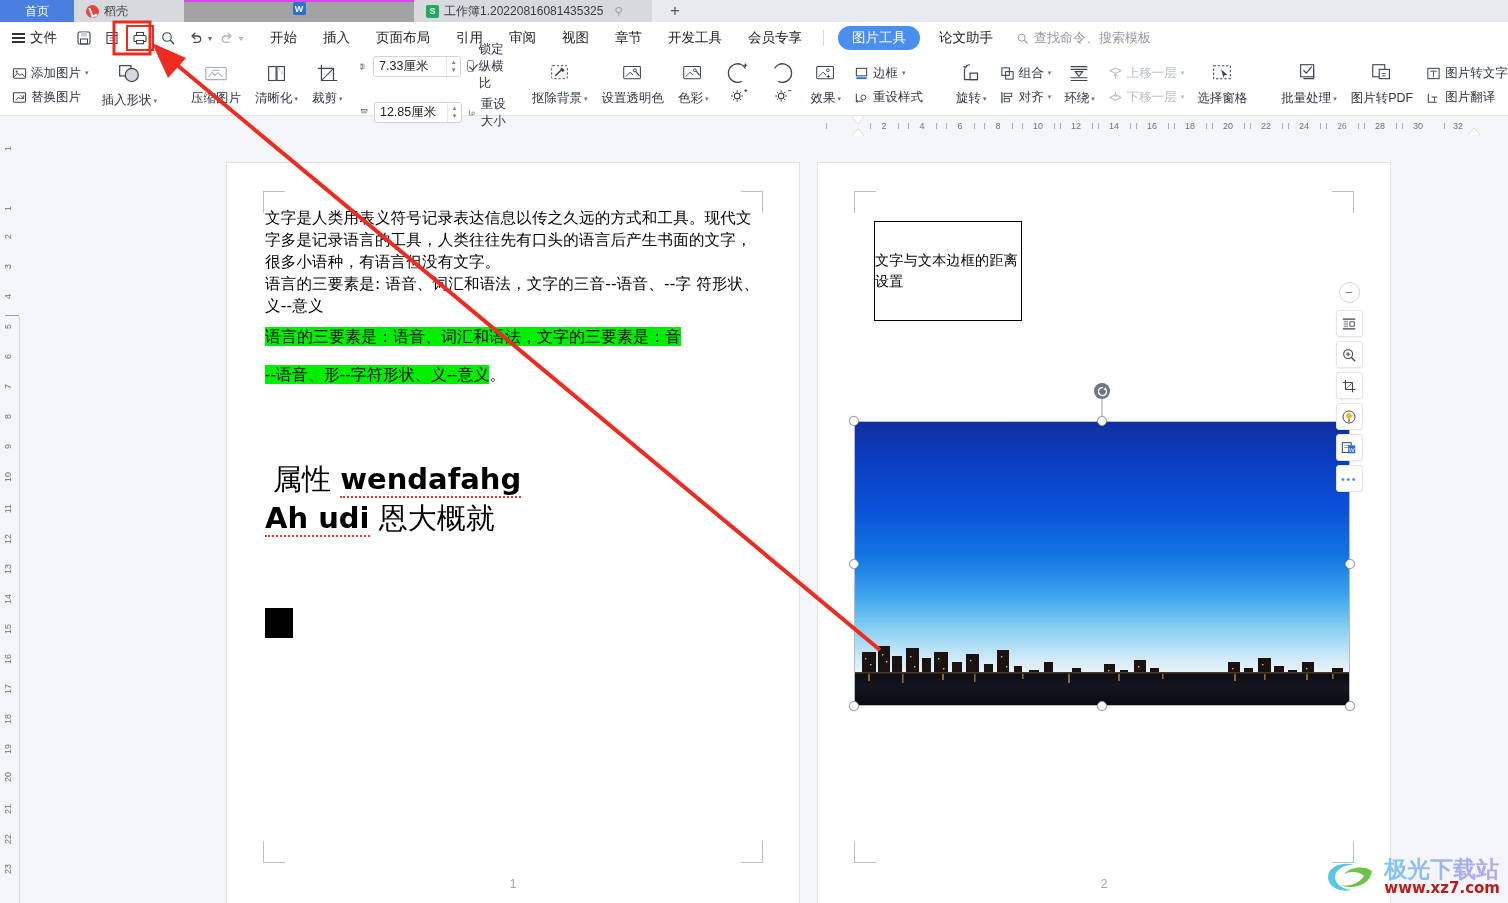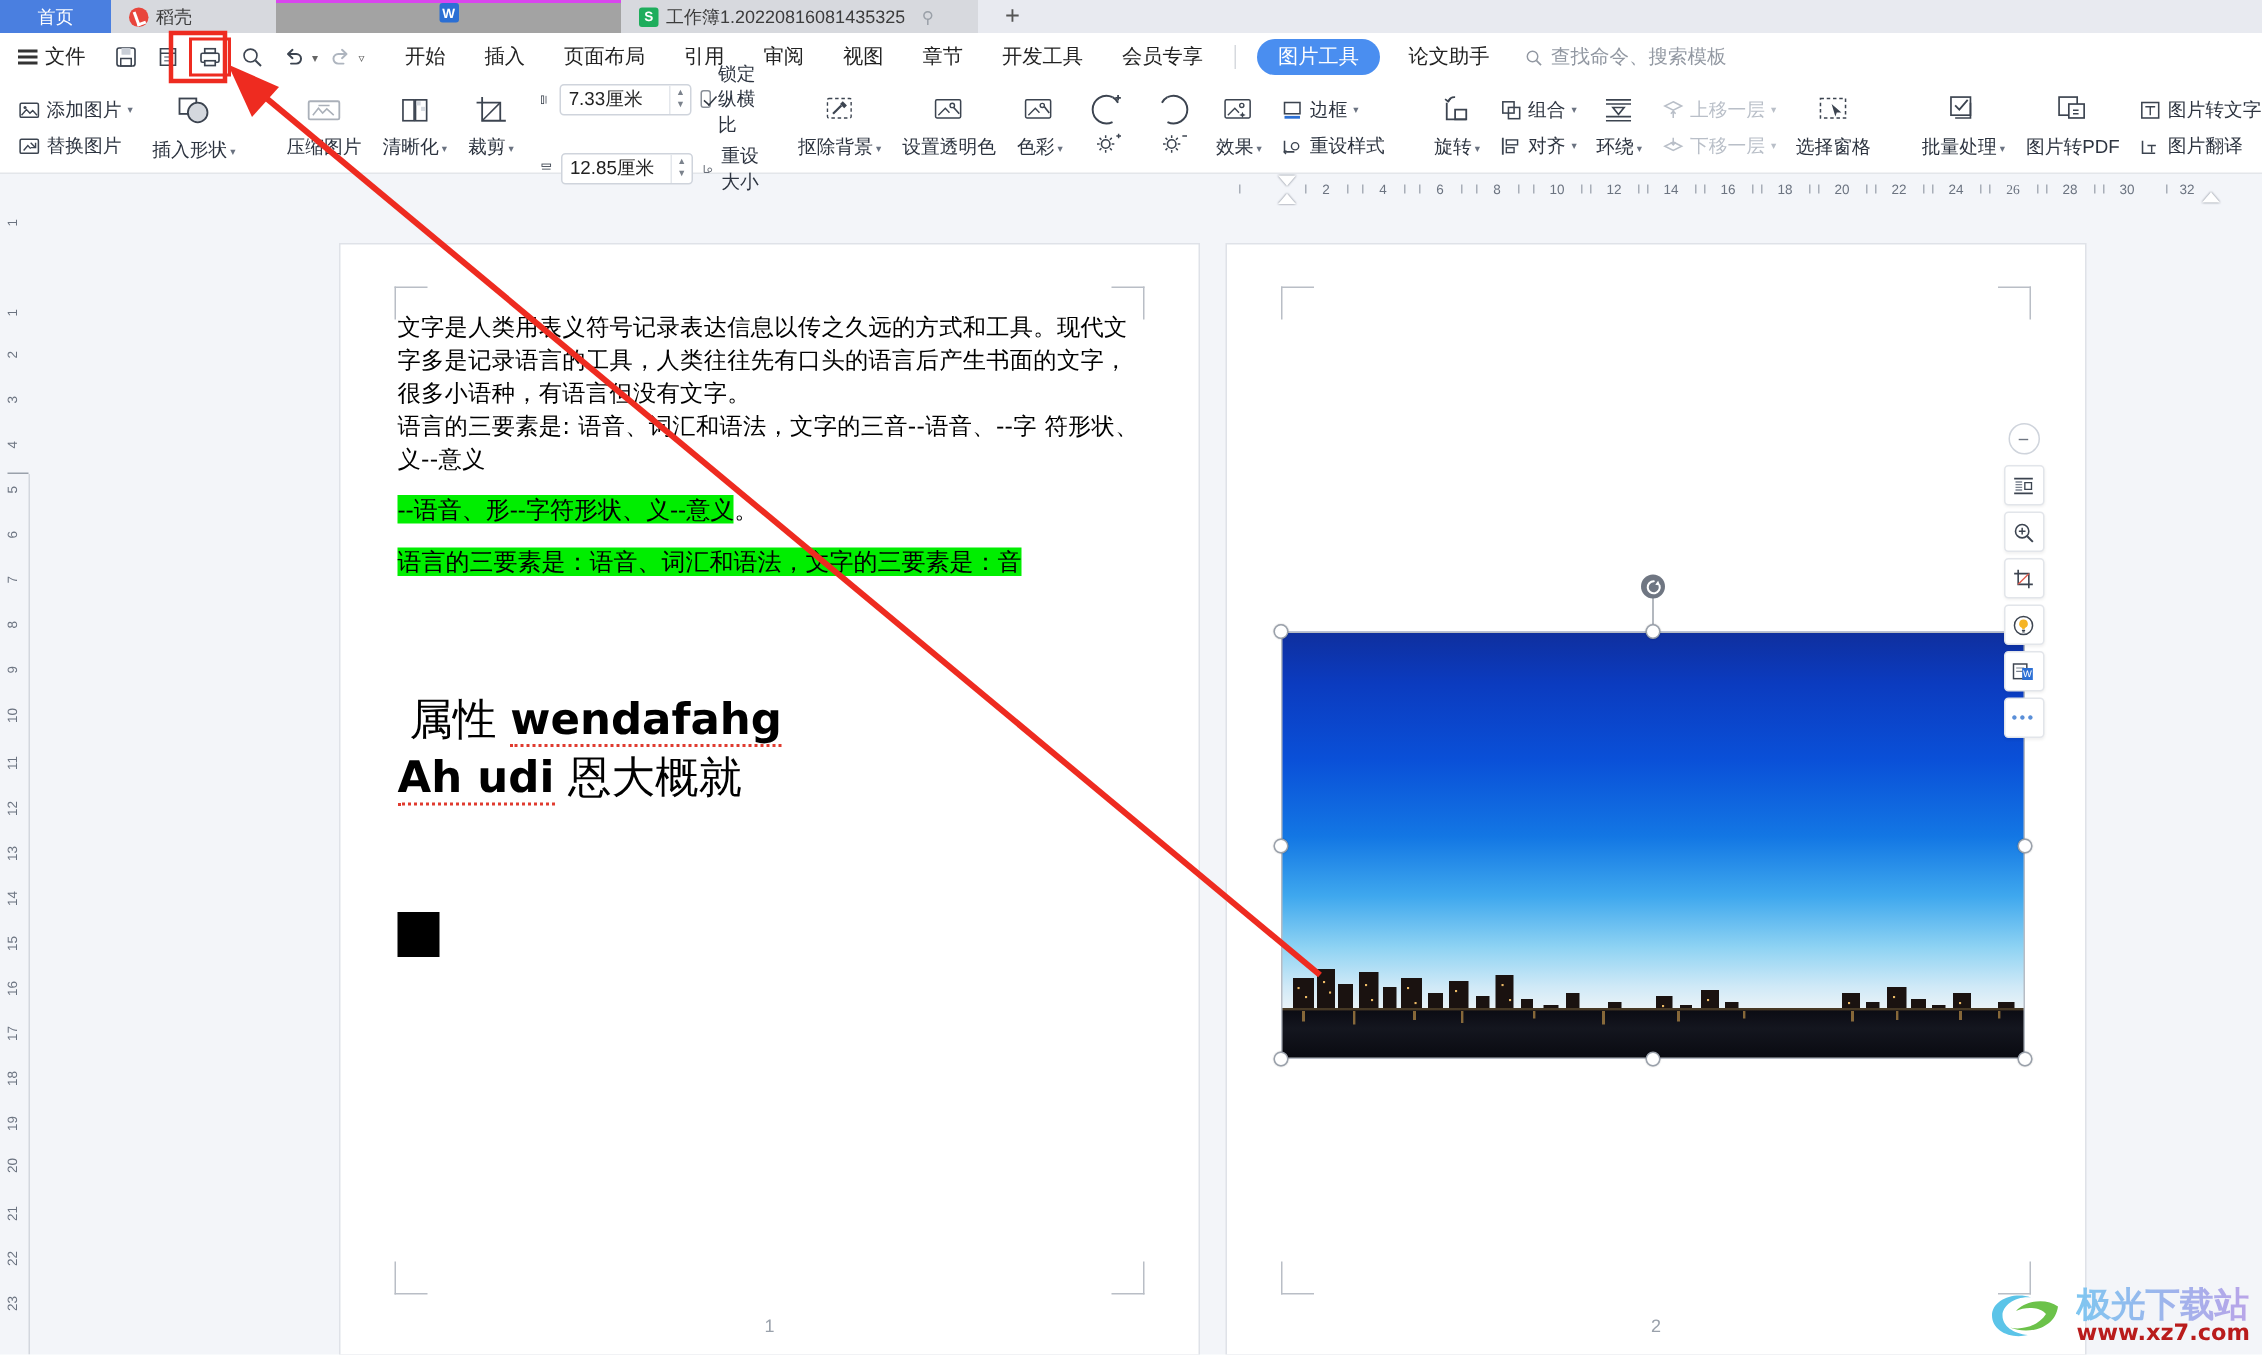--- a/index.html
+++ b/index.html
@@ -741,25 +741,25 @@
 
     <div class="page page1">
       <div class="crop-mark cm-tl"></div>
       <div class="crop-mark cm-tr"></div>
       <div class="crop-mark cm-bl"></div>
       <div class="crop-mark cm-br"></div>
 
       <div class="doc-body">
         <div class="para">文字是人类用表义符号记录表达信息以传之久远的方式和工具。现代文字多是记录语言的工具，人类往往先有口头的语言后产生书面的文字，很多小语种，有语言但没有文字。</div>
         <div class="para">语言的三要素是: 语音、词汇和语法，文字的三音--语音、--字 符形状、义--意义</div>
+        <div style="margin-top:4px;">
+          <span class="hl">语言的三要素是：语音、词汇和语法，文字的三要素是：音</span>
+        </div>
         <div style="margin-top:7px;">
           <span class="hl">--语音、形--字符形状、义--意义</span><span style="font-family:'DejaVu Serif',serif;font-size:16px;">。</span>
-        </div>
-        <div style="margin-top:4px;">
-          <span class="hl">语言的三要素是：语音、词汇和语法，文字的三要素是：音</span>
         </div>
 
         <div class="bigline" style="margin-top:70px; padding-left:8px;">
           <span class="cjk">属性 </span><span class="squiggle">wendafahg</span>
         </div>
         <div class="bigline">
           <span class="squiggle">Ah udi</span><span class="cjk"> 恩大概就</span>
         </div>
 
         <div class="blackbox" style="margin-top:70px;"></div>
@@ -767,20 +767,23 @@
       </div>
       <div class="pagenum">1</div>
     </div>
 
     <div class="page page2">
       <div class="crop-mark cm-tl"></div>
       <div class="crop-mark cm-tr"></div>
       <div class="crop-mark cm-bl"></div>
       <div class="crop-mark cm-br"></div>
 
+      <div class="textbox">
+        <span><span>文字与文本边框的距离设置</span></span>
+      </div>
 
       <div class="imgwrap">
         <div class="photo">
           <div class="sky"></div>
           <svg class="skyline" viewBox="0 0 496 78" preserveAspectRatio="none">
             <g fill="#1a1210">
               <rect x="8" y="24" width="14" height="34"></rect>
                 <rect x="24" y="18" width="12" height="40"></rect>
               <rect x="38" y="28" width="10" height="30"></rect>
                 <rect x="52" y="20" width="13" height="38"></rect>

